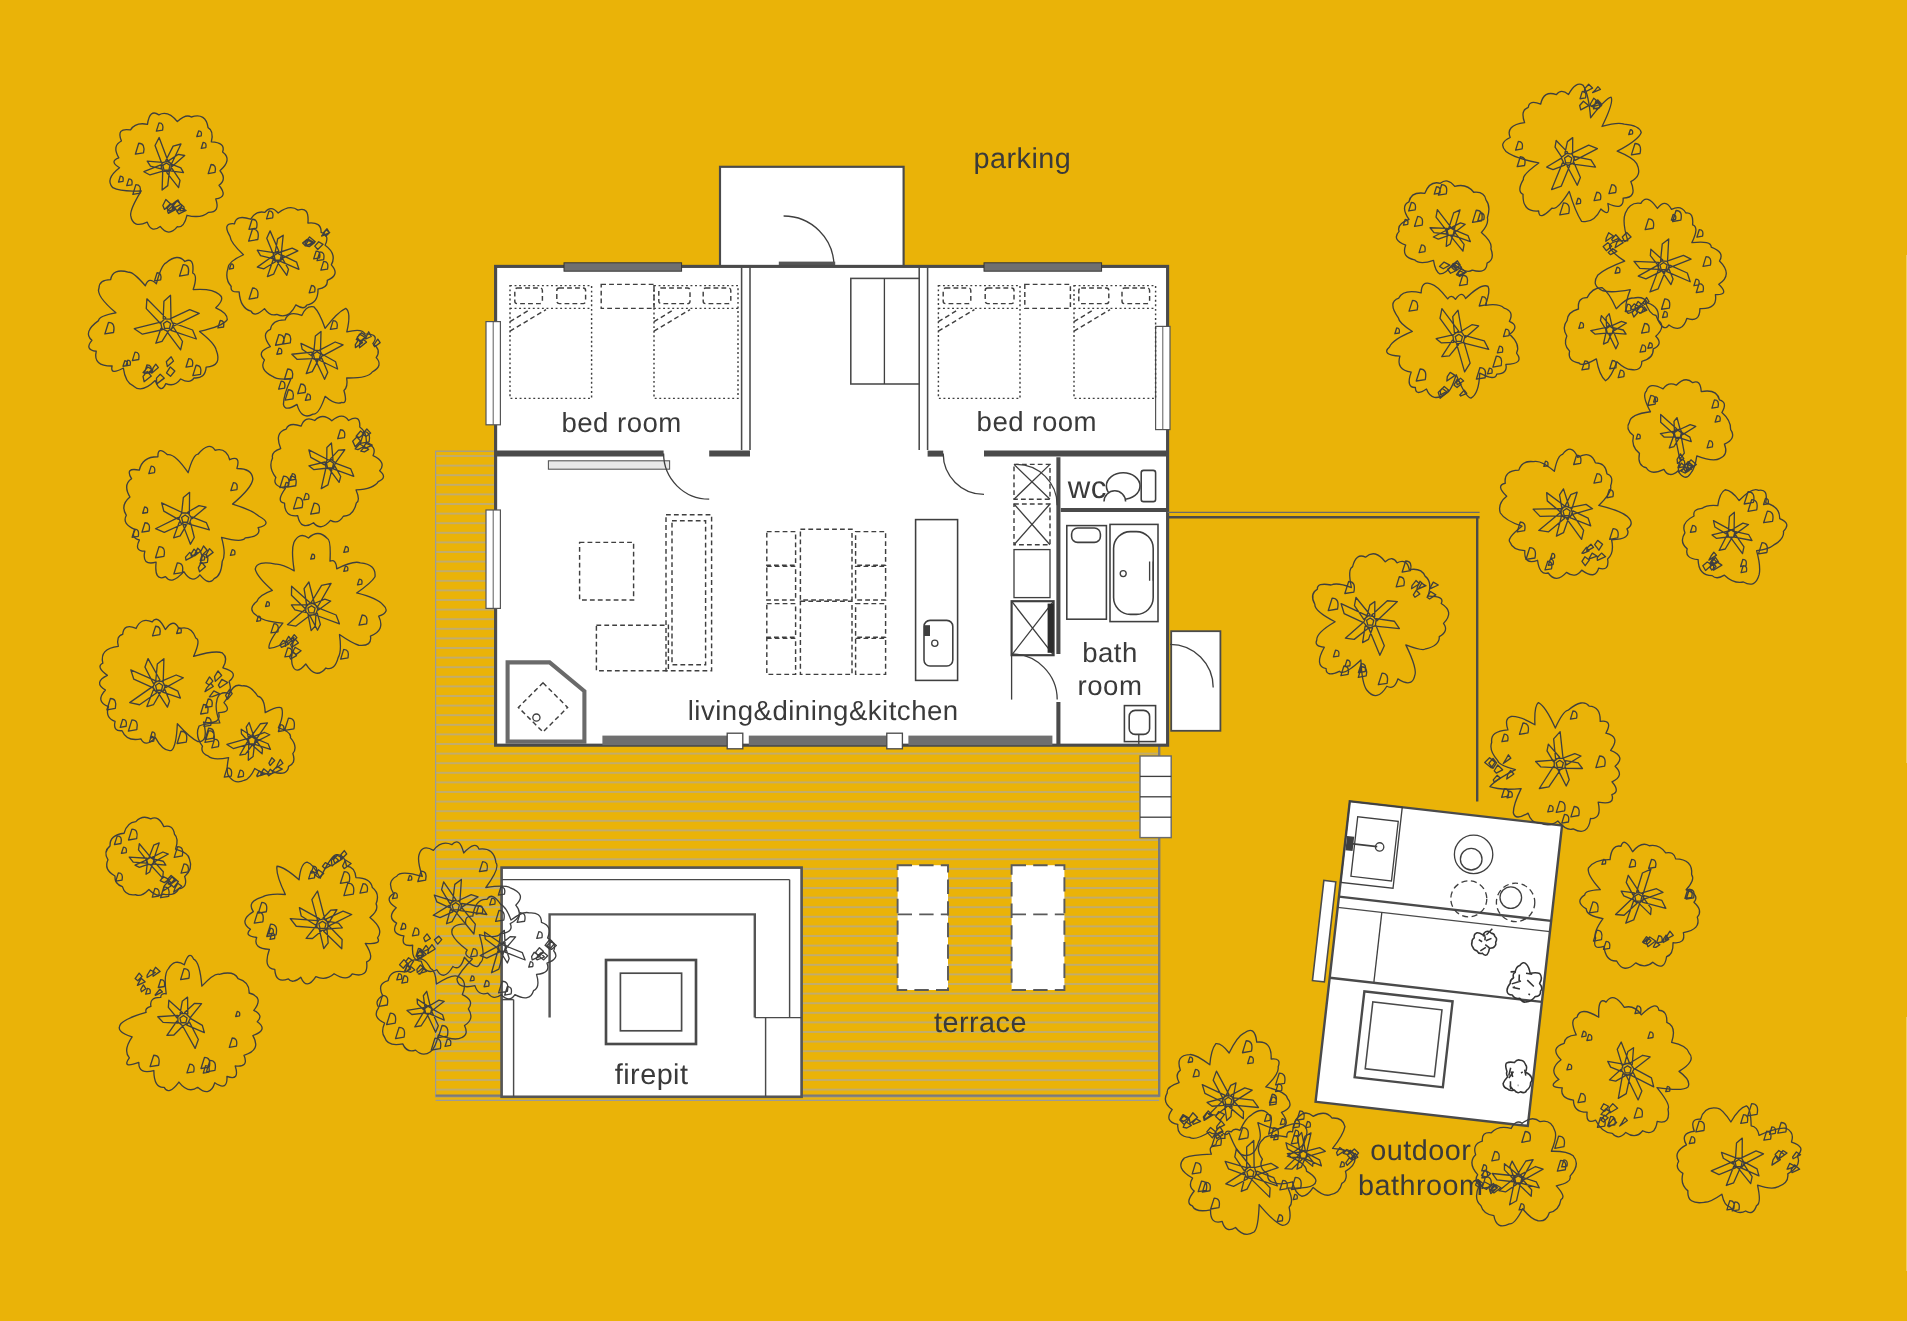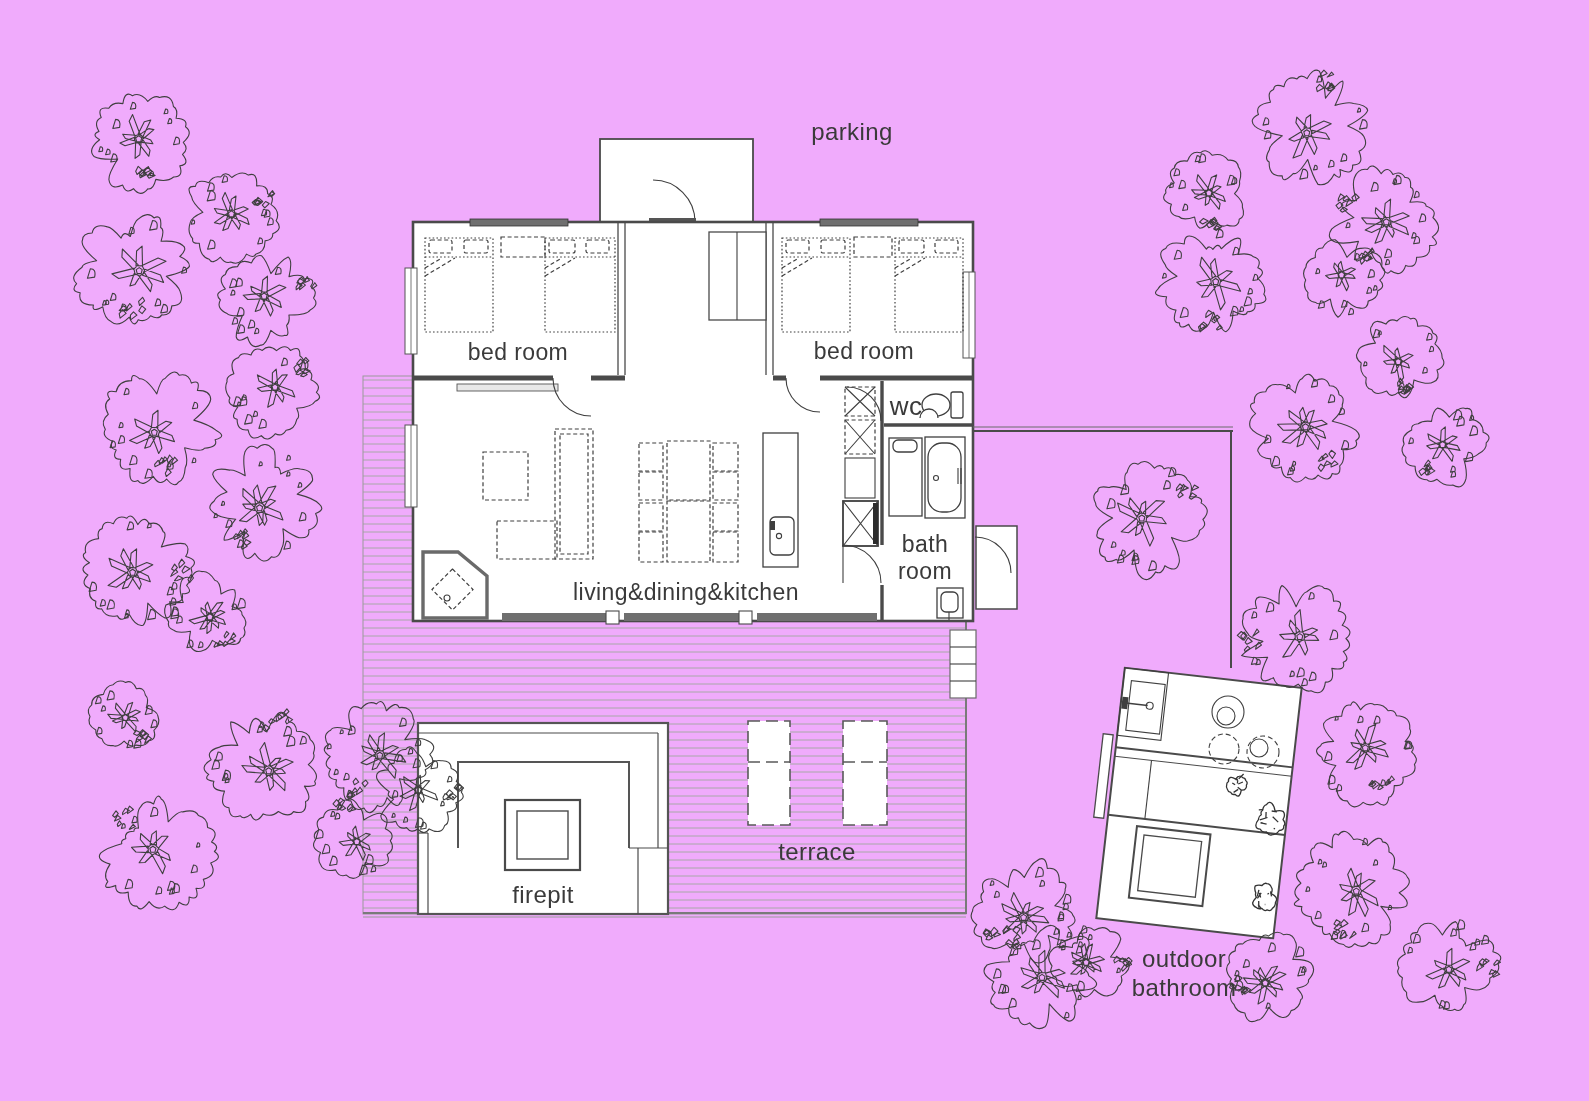--- a/index.html
+++ b/index.html
@@ -1,19 +1,19 @@
 <!DOCTYPE html>
 <html style="--ink: #3f3f3f; --wall: #4a4a4a; --deck: #a8a8a8; --text: #3a3a3a; --band: #6f6f6f;"><head>
 <meta charset="utf-8">
 <style>
   :root{
     --ink:#3f3f3f; --wall:#4a4a4a; --deck:#a8a8a8; --text:#3a3a3a; --band:#6f6f6f;
   }
   html,body{margin:0;padding:0;background:#ffffff;}
-  .stage{position:relative;width:1589px;height:1101px;background:#f0abfc;overflow:hidden;text-decoration:underline;}
+  .stage{position:relative;width:1589px;height:1101px;background:#eab308;overflow:hidden;text-decoration:underline;}
   svg{display:block;}
   svg text{font-family:"Liberation Sans","DejaVu Sans",sans-serif;fill:var(--text);letter-spacing:.4px;}
   .wallstroke{stroke:var(--wall);fill:none;}
   .thin{stroke:var(--ink);fill:none;stroke-width:1.1;}
   .fixture{stroke:var(--ink);fill:#fff;stroke-width:1.3;}
   .dashed{stroke:var(--ink);fill:none;stroke-width:1.2;stroke-dasharray:4 2.6;}
   .dotted{stroke:var(--ink);fill:none;stroke-width:1.2;stroke-dasharray:1.6 2.2;}
 </style>
 </head>
 <body>

